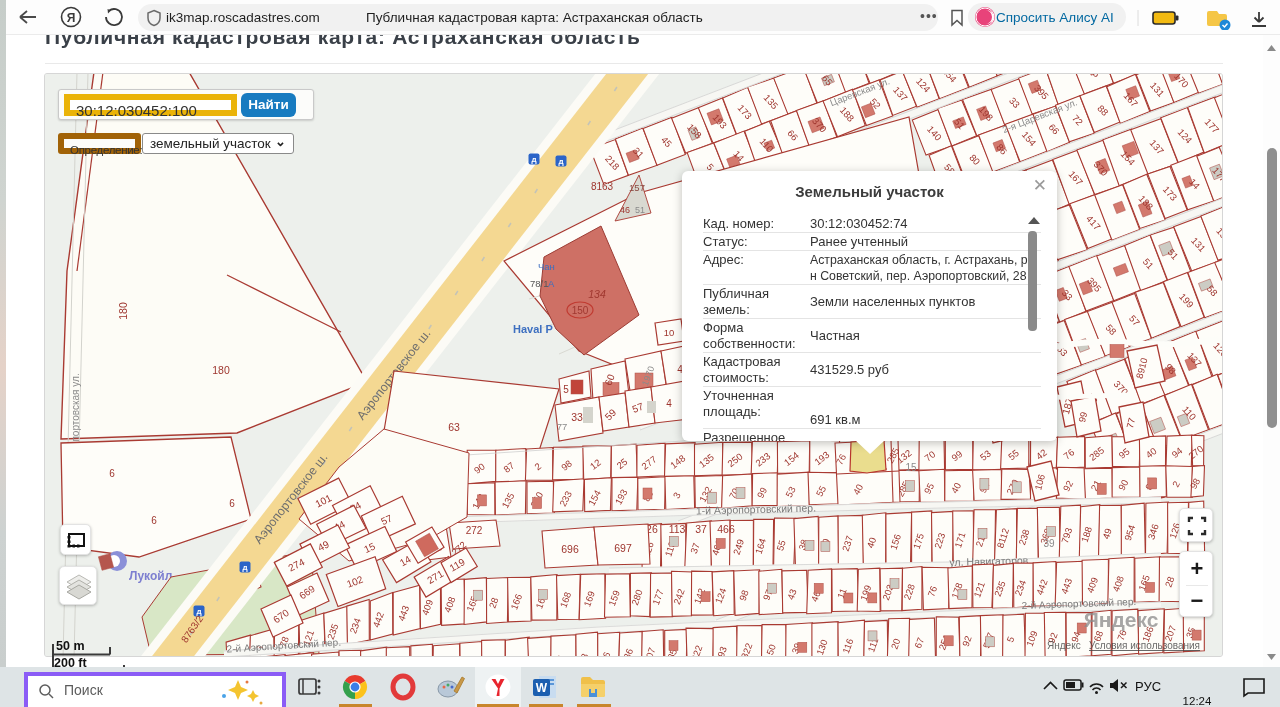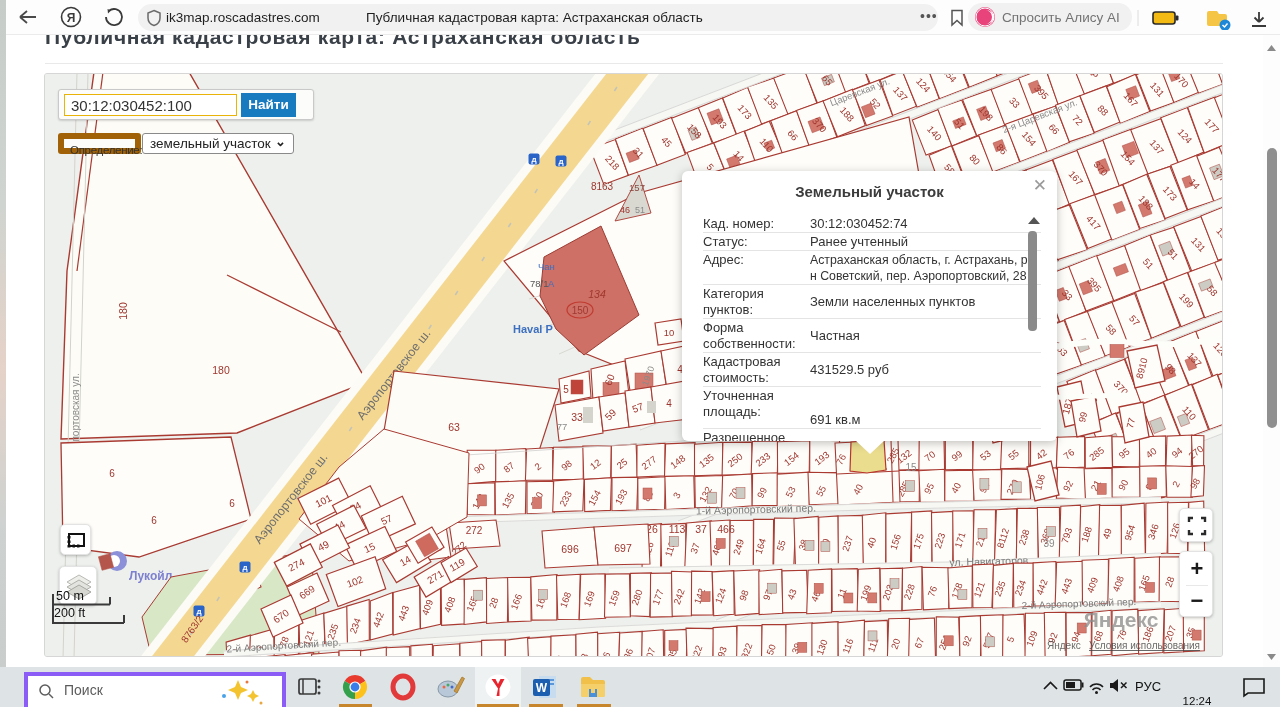--- a/index.html
+++ b/index.html
@@ -5,30 +5,30 @@
 #root { position:relative; width:1280px; height:707px; }
 .abs { position:absolute; }
 
 #chrome { left:0; top:0; width:1280px; height:35px; background:#fdfdfd; border-bottom:1px solid #ebebeb; z-index:30; }
 #edgeL { left:0; top:0; width:6px; height:667px; background:linear-gradient(#c6cdc9 0%, #cfd4d0 30%, #e5d2c8 55%, #cdd2d1 80%, #c9cecd 100%); z-index:40; }
 #omni { left:138px; top:4px; width:800px; height:27px; background:#f1f1f1; border-radius:14px; z-index:31; }
 #urltext { left:166px; top:10px; font-size:13.5px; color:#1f1f1f; z-index:32; }
 #tabtitle { left:366px; top:10px; font-size:13.5px; color:#1f1f1f; z-index:32; }
 #dots3 { left:920px; top:8px; font-size:14px; color:#555; letter-spacing:1px; z-index:32; }
 #alice { left:968px; top:3px; height:28px; border-radius:14px; background:#f1f1f1; display:flex; align-items:center; padding:0 12px 0 6px; z-index:32; }
-#alice span { font-size:13.5px; color:#737373; margin-left:6px; }
+#alice span { font-size:13.5px; color:#0369a1; }
 
 #page { left:6px; top:35px; width:1268px; height:632px; background:#fff; z-index:1; }
 #heading { position:absolute; left:39px; top:-10px; font-size:21px; font-weight:bold; color:#3a4048; width:1200px; letter-spacing:0.7px; white-space:nowrap; }
 #hrline { position:absolute; left:39px; top:28px; width:1178px; border-top:1px solid #e9e9e9; }
 #mapbox { position:absolute; left:38px; top:38px; width:1179px; height:584px; border:1px solid #d6d6d6; border-radius:3px; overflow:hidden; background:#edf0ec; }
 
 #searchbox { left:58px; top:89px; width:256px; height:31px; background:#fcfcfa; border:1px solid #c9c9c9; border-radius:3px; box-shadow:0 1px 2px rgba(0,0,0,0.15); z-index:10; }
-#searchinput { left:64px; top:94px; width:173px; height:22px; background:#fff; border:1px solid #eab308; font-size:15px; color:#333; padding:2px 0 0 6px; z-index:11; }
-#searchbtn { left:241px; top:93px; width:55px; height:24px; background:#187bc0; color:#fff; font-size:13.5px; font-weight:bold; text-align:center; padding-top:4px; border-radius:0; z-index:11; }
+#searchinput { left:64px; top:94px; width:173px; height:22px; background:#fff; border:6px solid #eab308; font-size:15px; color:#333; padding:2px 0 0 6px; z-index:11; }
+#searchbtn { left:241px; top:93px; width:55px; height:24px; background:#187bc0; color:#fff; font-size:13.5px; font-weight:bold; text-align:center; padding-top:4px; border-radius:6px; z-index:11; }
 #defbox { left:58px; top:133px; width:83px; height:21px; white-space:nowrap; overflow:visible; background:#fcfcfa; border:6px solid #a16207; border-radius:3px; font-size:11.5px; letter-spacing:-0.3px; color:#333; padding:4.5px 2px 0 6px; z-index:10; }
 #defsel { left:142px; top:133px; width:152px; height:21px; background:#fff; border:1px solid #8a8a8a; border-radius:3px; font-size:13.5px; color:#222; padding:2px 0 0 7px; z-index:11; }
 #defsel .chev { position:absolute; right:7px; top:0px; font-size:13px; color:#222; font-weight:bold;}
 
 #popup { left:682px; top:171px; width:375px; height:270px; background:#fff; border-radius:6px; box-shadow:0 2px 10px rgba(0,0,0,0.25); z-index:12; overflow:hidden; }
 #popup h3 { text-align:center; font-size:15px; color:#3c3c3c; margin-top:12px; }
 #pclose { position:absolute; right:10px; top:4px; color:#9a9a9a; font-size:17px; }
 #ptable { position:absolute; left:21px; top:44px; width:338px; }
 #ptable .row { display:flex; border-top:1px solid #e4e4e4; padding:0.5px 0; }
 #ptable .row:first-child { border-top:none; }
@@ -37,21 +37,21 @@
 #pthumb { position:absolute; right:20px; top:60px; width:9px; height:100px; background:#8a8a8a; border-radius:4px; }
 #ptail { position:absolute; left:855px; top:440px; width:0; height:0; border-left:15px solid transparent; border-right:15px solid transparent; border-top:14px solid #fff; z-index:12; }
 
 .mapbtn { background:#fff; border:1px solid #e3e3e3; border-radius:5px; box-shadow:0 1px 3px rgba(0,0,0,0.25); z-index:10; }
 #fsbtn { left:1179px; top:508px; width:34px; height:34px; }
 #zoombtns { left:1179px; top:551px; width:34px; height:66px; }
 #zoombtns .zline { position:absolute; left:6px; top:33px; width:22px; border-top:1px solid #e8e8e8; }
 .zglyph { position:absolute; width:34px; text-align:center; font-size:22px; color:#1a1a1a; font-weight:bold;}
 #lbtn1 { left:60px; top:524px; width:31px; height:31px; }
 #lbtn2 { left:59px; top:566px; width:38px; height:39px; }
-#scalebar { left:48px; top:588px; width:100px; height:40px; z-index:10; font-size:12.5px; color:#111; white-space:nowrap; }
+#scalebar { left:48px; top:638px; width:100px; height:40px; z-index:10; font-size:12.5px; color:#111; white-space:nowrap;font-weight:bold; }
 
 #taskbar { left:0; top:667px; width:1280px; height:40px; background:#dee4e6; z-index:50; }
 #tsearch { position:absolute; left:24px; top:5px; width:262px; height:42px; background:#fff; border:4px solid #8b5cf6; }
 #tsearch span { position:absolute; left:36px; top:6px; color:#5c5c5c; font-size:14px; }
 .ticon { position:absolute; top:4px; width:32px; height:32px; }
 .tunder { position:absolute; top:37px; height:3px; background:#c8862c; }
 .trayel { position:absolute; top:0; height:40px; }
 #clock { position:absolute; left:1164px; top:5px; width:66px; text-align:center; font-size:11.5px; color:#111; line-height:18px;margin-top:20px; }
 
 #pgsb { left:1263px; top:35px; width:17px; height:632px; background:#fdfdfd; z-index:20; }
@@ -881,21 +881,21 @@
         </div>
     <div class="row">
           <div class="lab">Статус:</div>
           <div class="val">Ранее учтенный</div>
         </div>
     <div class="row">
           <div class="lab">Адрес:</div>
           <div class="val" style="white-space:nowrap; font-size:12.3px">Астраханская область, г. Астрахань, р-<br>н Советский, пер. Аэропортовский, 28</div>
         </div>
     <div class="row">
-          <div class="lab">Категория пунктов:</div>
+          <div class="lab">Публичная земель:</div>
           <div class="val" style="padding-top:8px">Земли населенных пунктов</div>
         </div>
     <div class="row">
           <div class="lab">Форма собственности:</div>
           <div class="val" style="padding-top:8px">Частная</div>
         </div>
     <div class="row">
           <div class="lab">Кадастровая стоимость:</div>
           <div class="val" style="padding-top:8px">431529.5 руб</div>
         </div>

